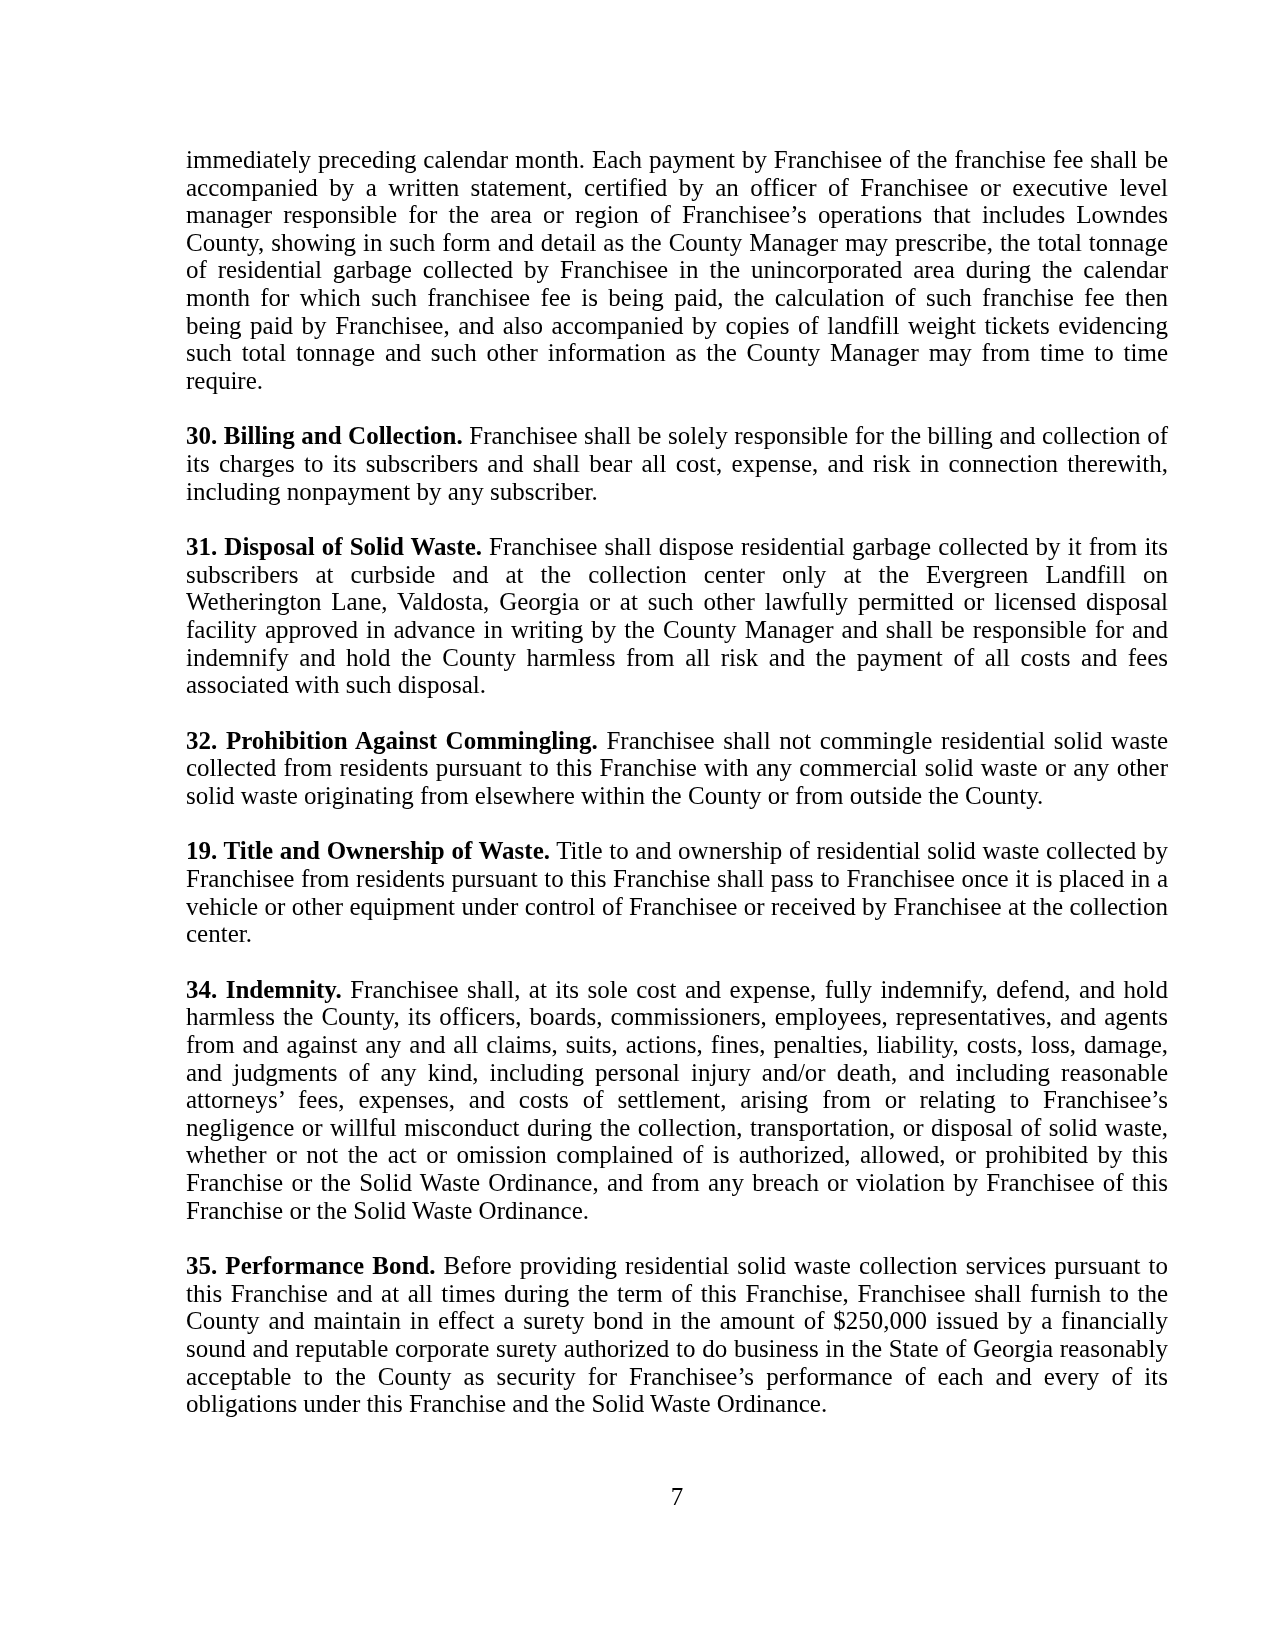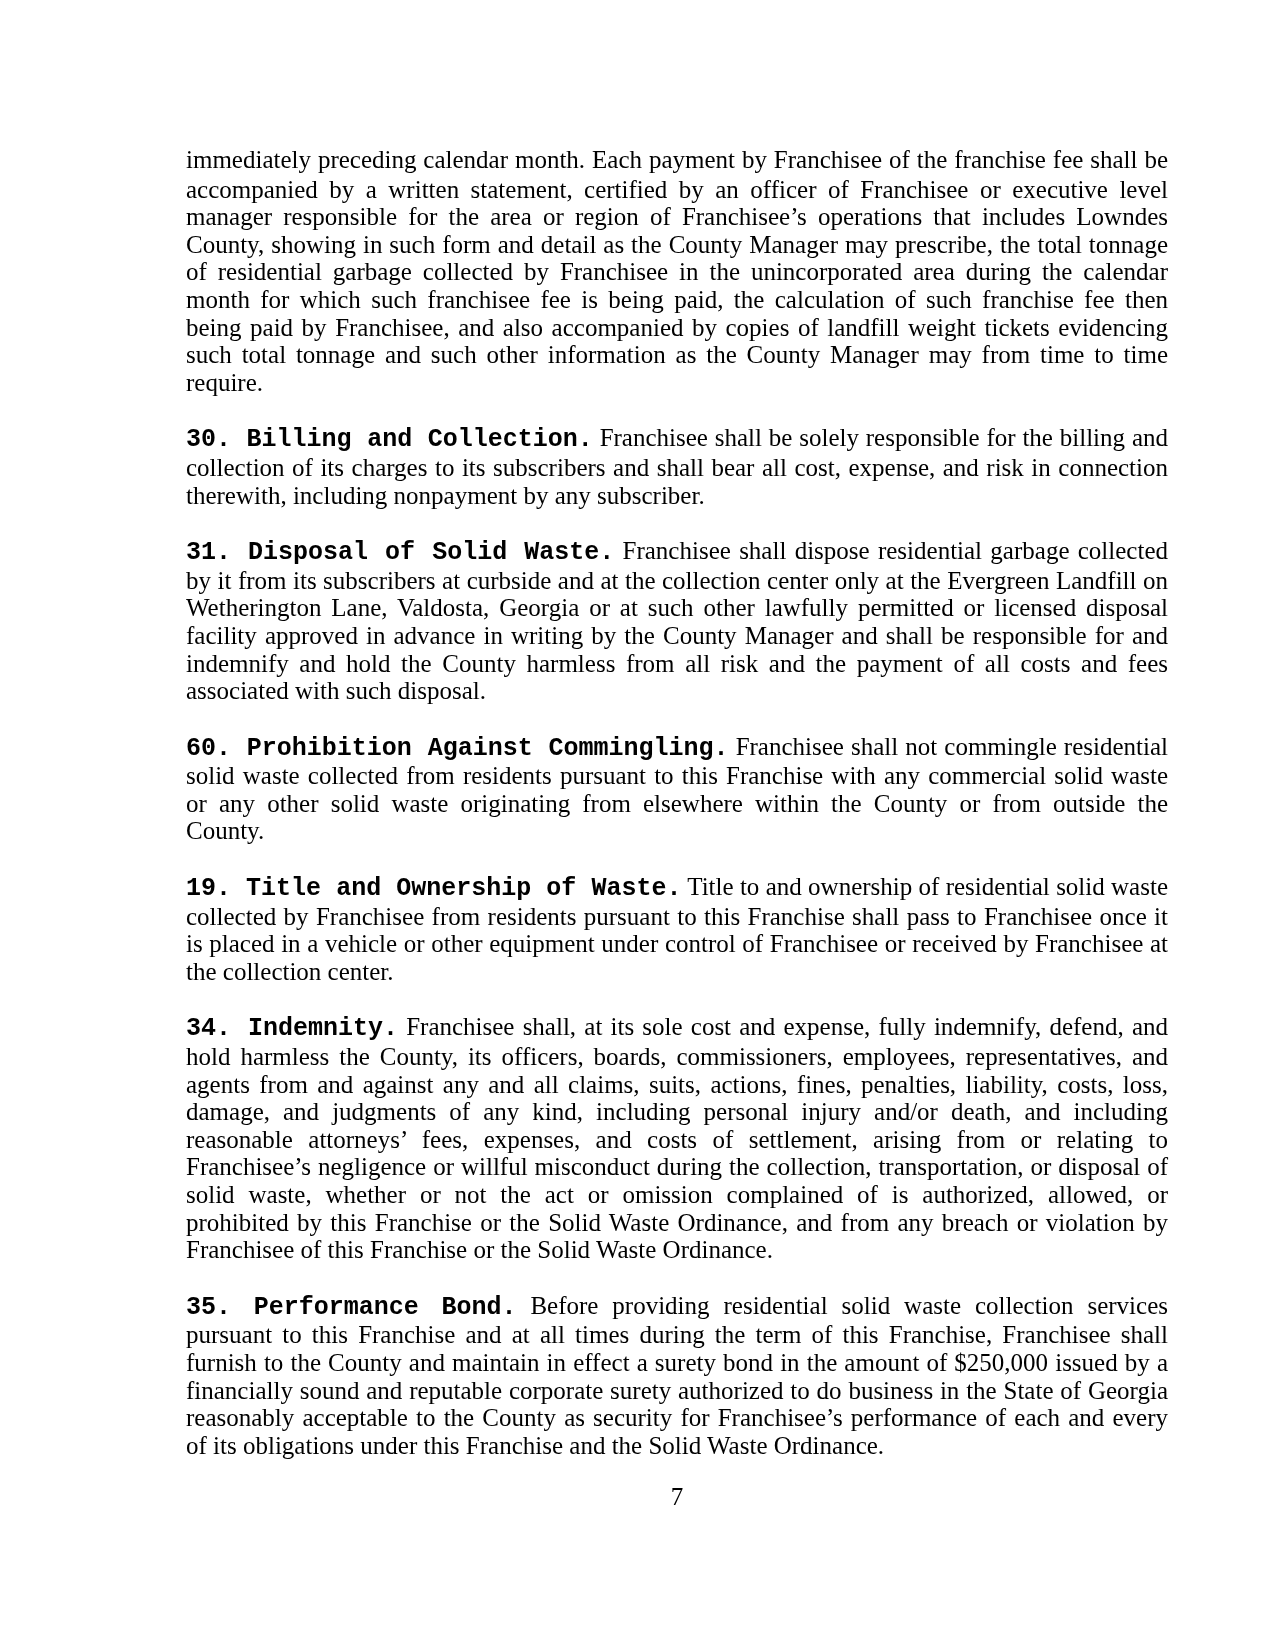--- a/index.html
+++ b/index.html
@@ -20,42 +20,41 @@
     padding: 146px 151px 0 142px;
     overflow: hidden;
     margin-left: 44px;
   }
   .doc-para {
     margin: 0 0 28px 0;
     text-align: justify;
   }
   .doc-para .heading {
     font-weight: bold;
-    font-family: Liberation Mono, monospace;
   }
   .page-number {
     position: absolute;
     left: 0;
     right: 9px;
     top: 1483px;
     text-align: center;
   }
 </style>
 </head>
 <body>
 
 <div class="page">
 
   <p class="doc-para"><span class="heading"></span><span>immediately preceding calendar month. Each payment by Franchisee of the franchise fee shall be accompanied by a written statement, certified by an officer of Franchisee or executive level manager responsible for the area or region of Franchisee’s operations that includes Lowndes County, showing in such form and detail as the County Manager may prescribe, the total tonnage of residential garbage collected by Franchisee in the unincorporated area during the calendar month for which such franchisee fee is being paid, the calculation of such franchise fee then being paid by Franchisee, and also accompanied by copies of landfill weight tickets evidencing such total tonnage and such other information as the County Manager may from time to time require.</span></p>
 
   <p class="doc-para"><span class="heading">30. Billing and Collection.</span> <span>Franchisee shall be solely responsible for the billing and collection of its charges to its subscribers and shall bear all cost, expense, and risk in connection therewith, including nonpayment by any subscriber.</span></p>
 
   <p class="doc-para"><span class="heading">31. Disposal of Solid Waste.</span> <span>Franchisee shall dispose residential garbage collected by it from its subscribers at curbside and at the collection center only at the Evergreen Landfill on Wetherington Lane, Valdosta, Georgia or at such other lawfully permitted or licensed disposal facility approved in advance in writing by the County Manager and shall be responsible for and indemnify and hold the County harmless from all risk and the payment of all costs and fees associated with such disposal.</span></p>
 
-  <p class="doc-para"><span class="heading">60. Prohibition Against Commingling.</span> <span>Franchisee shall not commingle residential solid waste collected from residents pursuant to this Franchise with any commercial solid waste or any other solid waste originating from elsewhere within the County or from outside the County.</span></p>
+  <p class="doc-para"><span class="heading">32. Prohibition Against Commingling.</span> <span>Franchisee shall not commingle residential solid waste collected from residents pursuant to this Franchise with any commercial solid waste or any other solid waste originating from elsewhere within the County or from outside the County.</span></p>
 
   <p class="doc-para"><span class="heading">19. Title and Ownership of Waste.</span> <span>Title to and ownership of residential solid waste collected by Franchisee from residents pursuant to this Franchise shall pass to Franchisee once it is placed in a vehicle or other equipment under control of Franchisee or received by Franchisee at the collection center.</span></p>
 
   <p class="doc-para"><span class="heading">34. Indemnity.</span> <span>Franchisee shall, at its sole cost and expense, fully indemnify, defend, and hold harmless the County, its officers, boards, commissioners, employees, representatives, and agents from and against any and all claims, suits, actions, fines, penalties, liability, costs, loss, damage, and judgments of any kind, including personal injury and/or death, and including reasonable attorneys’ fees, expenses, and costs of settlement, arising from or relating to Franchisee’s negligence or willful misconduct during the collection, transportation, or disposal of solid waste, whether or not the act or omission complained of is authorized, allowed, or prohibited by this Franchise or the Solid Waste Ordinance, and from any breach or violation by Franchisee of this Franchise or the Solid Waste Ordinance.</span></p>
 
   <p class="doc-para"><span class="heading">35. Performance Bond.</span> <span>Before providing residential solid waste collection services pursuant to this Franchise and at all times during the term of this Franchise, Franchisee shall furnish to the County and maintain in effect a surety bond in the amount of $250,000 issued by a financially sound and reputable corporate surety authorized to do business in the State of Georgia reasonably acceptable to the County as security for Franchisee’s performance of each and every of its obligations under this Franchise and the Solid Waste Ordinance.</span></p>
 
   <div class="page-number">7</div>
 
 </div>

